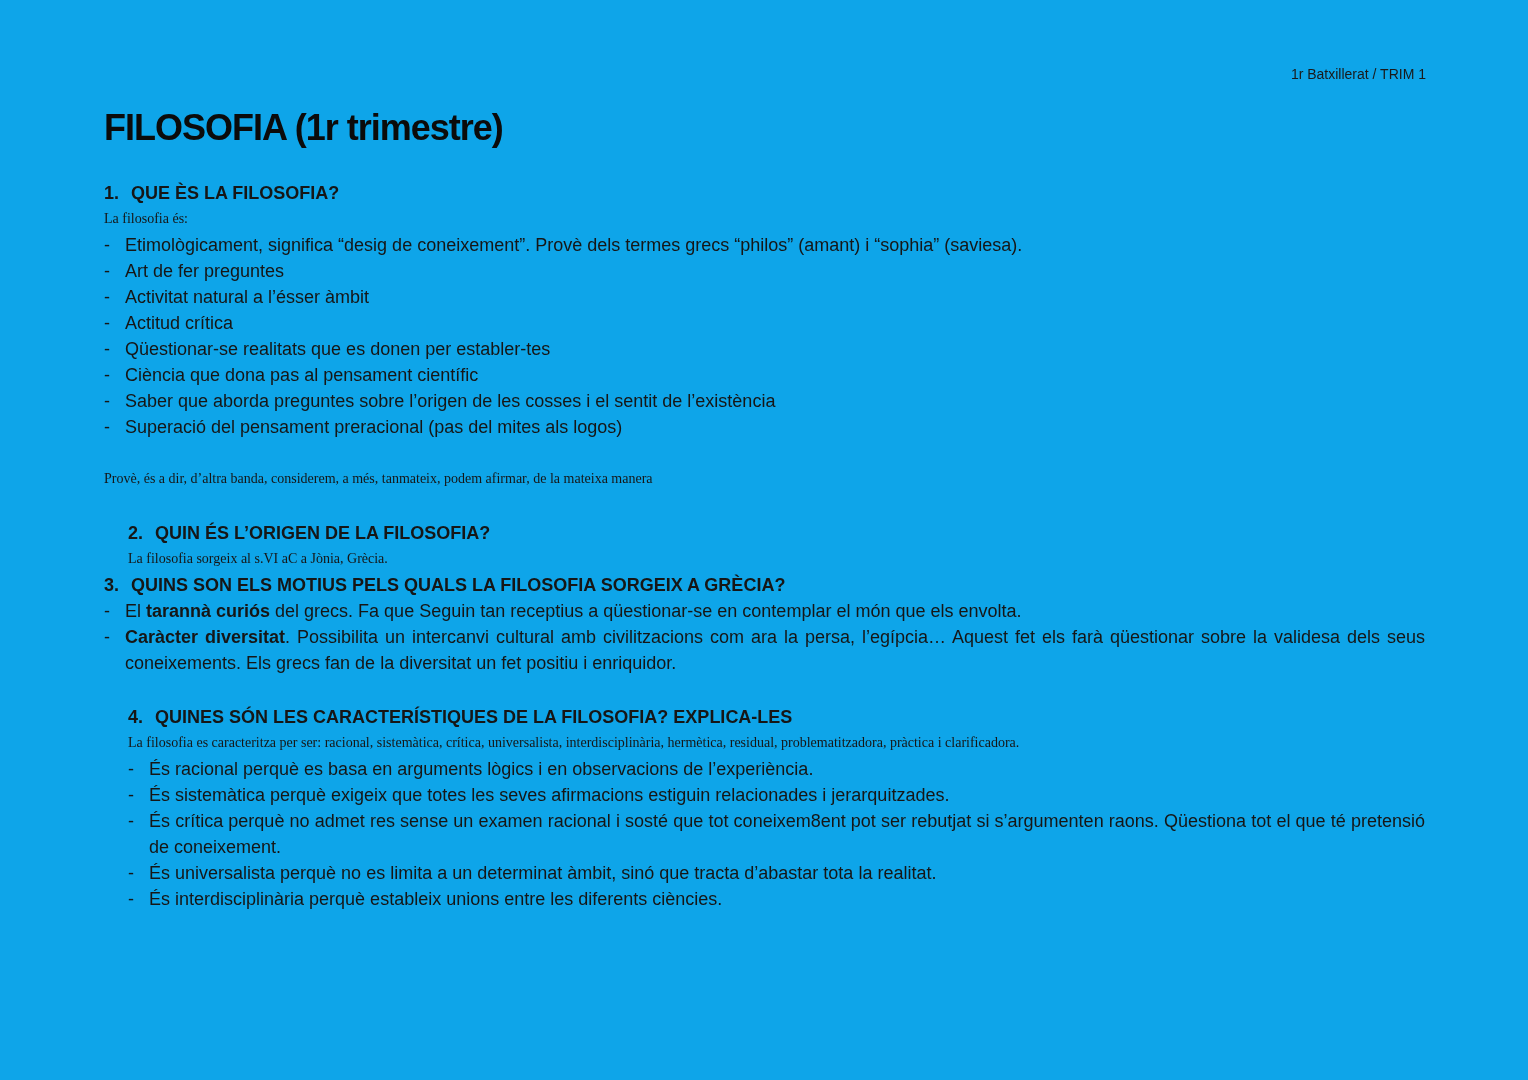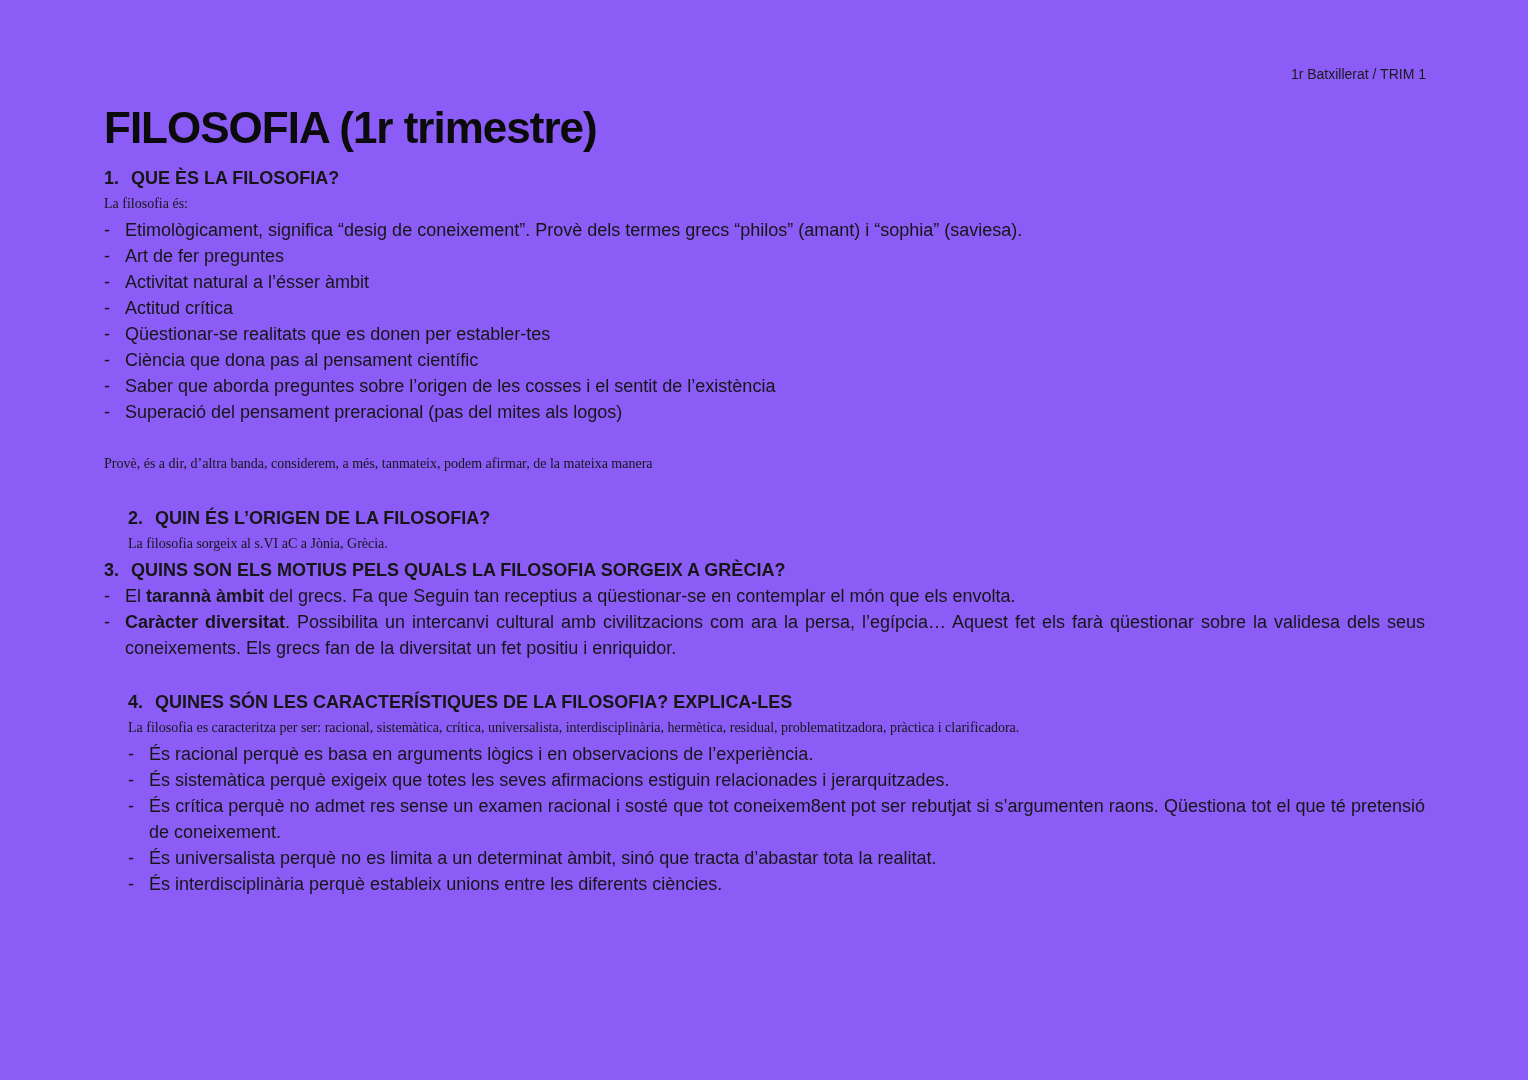--- a/index.html
+++ b/index.html
@@ -1,42 +1,42 @@
 <!DOCTYPE html>
 <html><head>
 <meta charset="utf-8">
 <style>
   * { box-sizing: border-box; }
   html, body { margin: 0; padding: 0; background: #ffffff; }
   .page {
     position: relative;
     width: 1528px;
     height: 1080px;
-    background: #8b5cf6;
+    background: #0ea5e9;
     font-family: "Liberation Sans", sans-serif;
     color: #161616;
     overflow: hidden;
   }
   .header-right {
     position: absolute;
     top: 66px;
     right: 102px;
     font-size: 14px;
     line-height: 17px;
     color: #1a1a1a;
   }
   .main {
     position: absolute;
     left: 104px;
     top: 106px;
     width: 1321px;
   }
   h1.doc-title {
-    margin: 0 0 15px 0;
-    font-size: 44px;
+    margin: 0 0 30px 0;
+    font-size: 36px;
     line-height: 44px;
     font-weight: 700;
     letter-spacing: -1px;
     color: #0b0b0b;
   }
   .sec-heading {
     margin: 0;
     font-size: 18px;
     line-height: 26px;
     font-weight: 700;
@@ -99,21 +99,21 @@
     </section>
 
     <section class="sec-gap">
       <p class="sec-heading"><span class="num">2.</span><span>QUIN ÉS L’ORIGEN DE LA FILOSOFIA?</span></p>
       <p class="body-line">La filosofia sorgeix al s.VI aC a Jònia, Grècia.</p>
     </section>
 
     <section>
       <p class="sec-heading"><span class="num">3.</span><span>QUINS SON ELS MOTIUS PELS QUALS LA FILOSOFIA SORGEIX A GRÈCIA?</span></p>
       <ul class="bullets">
-        <li><span class="mk">-</span><span>El </span><b>tarannà àmbit</b><span> del grecs. Fa que Seguin tan receptius a qüestionar-se en contemplar el món que els envolta.</span></li>
+        <li><span class="mk">-</span><span>El </span><b>tarannà curiós</b><span> del grecs. Fa que Seguin tan receptius a qüestionar-se en contemplar el món que els envolta.</span></li>
         <li class="justify"><span class="mk">-</span><span></span><b>Caràcter diversitat</b><span>. Possibilita un intercanvi cultural amb civilitzacions com ara la persa, l’egípcia… Aquest fet els farà qüestionar sobre la validesa dels seus coneixements. Els grecs fan de la diversitat un fet positiu i enriquidor.</span></li>
       </ul>
     </section>
 
     <section class="sec-gap">
       <p class="sec-heading"><span class="num">4.</span><span>QUINES SÓN LES CARACTERÍSTIQUES DE LA FILOSOFIA? EXPLICA-LES</span></p>
       <p class="body-line justify">La filosofia es caracteritza per ser: racional, sistemàtica, crítica, universalista, interdisciplinària, hermètica, residual, problematitzadora, pràctica i clarificadora.</p>
       <ul class="bullets">
         <li><span class="mk">-</span><span>És racional perquè es basa en arguments lògics i en observacions de l’experiència.</span></li>
         <li><span class="mk">-</span><span>És sistemàtica perquè exigeix que totes les seves afirmacions estiguin relacionades i jerarquitzades.</span></li>

